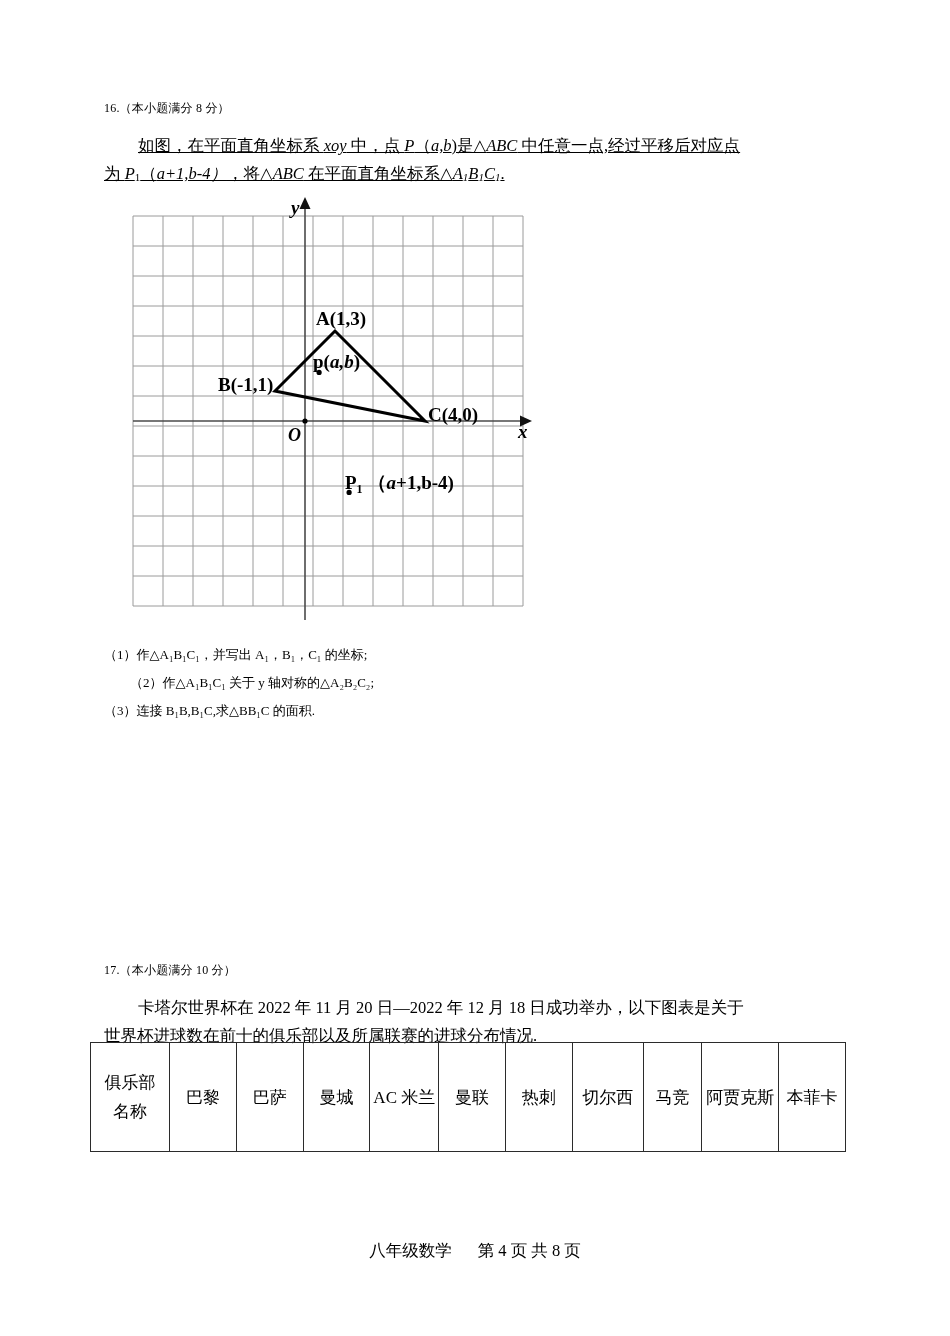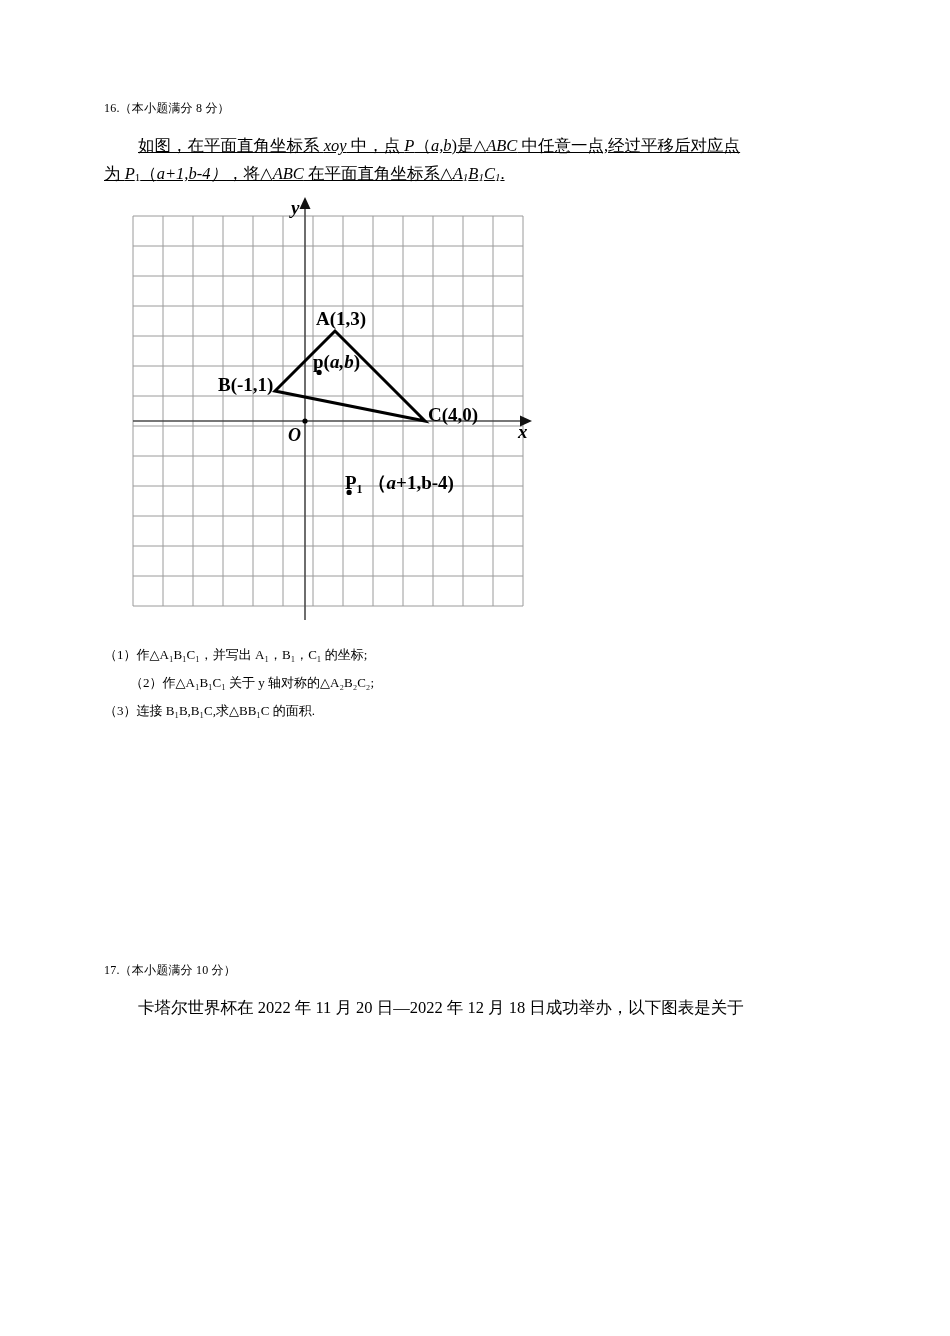--- a/index.html
+++ b/index.html
@@ -161,23 +161,40 @@
   </svg>
 
   <div class="sub-q" style="left:104px;top:646px;">（1）作△A₁B₁C₁，并写出 A₁，B₁，C₁ 的坐标;</div>
   <div class="sub-q" style="left:104px;top:674px;margin-left:26px;">（2）作△A₁B₁C₁ 关于 y 轴对称的△A₂B₂C₂;</div>
   <div class="sub-q" style="left:104px;top:702px;">（3）连接 B₁B,B₁C,求△BB₁C 的面积.</div>
 
   <div class="q-head" style="left:104px;top:962px;">17.（本小题满分 10 分）</div>
 
   <div class="q-body" style="left:104px;top:994px;width:744px;">
     <span class="ind"></span><span>卡塔尔世界杯在 2022 年 11 月 20 日—2022 年 12 月 18 日成功举办，以下图表是关于</span><br>
+    <span>世界杯进球数在前十的俱乐部以及所属联赛的进球分布情况.</span>
   </div>
 
   <div class="tbl-wrap">
     <table class="data">
       <tbody>
+        <tr class="r1">
+          <td class="c0">俱乐部<br>名称</td>
+          <td class="c1">巴黎</td>
+          <td class="c2">巴萨</td>
+          <td class="c3">曼城</td>
+          <td class="c4">AC 米兰</td>
+          <td class="c5">曼联</td>
+          <td class="c6">热刺</td>
+          <td class="c7">切尔西</td>
+          <td class="c8">马竞</td>
+          <td class="c9">阿贾克斯</td>
+          <td class="c10">本菲卡</td>
+        </tr>
       </tbody>
     </table>
   </div>
 
+  <div class="footer">
+    <span>八年级数学</span><span class="f-gap">&nbsp;</span><span>第 4 页 共 8 页</span>
+  </div>
 
 </div>
 
 </body></html>

